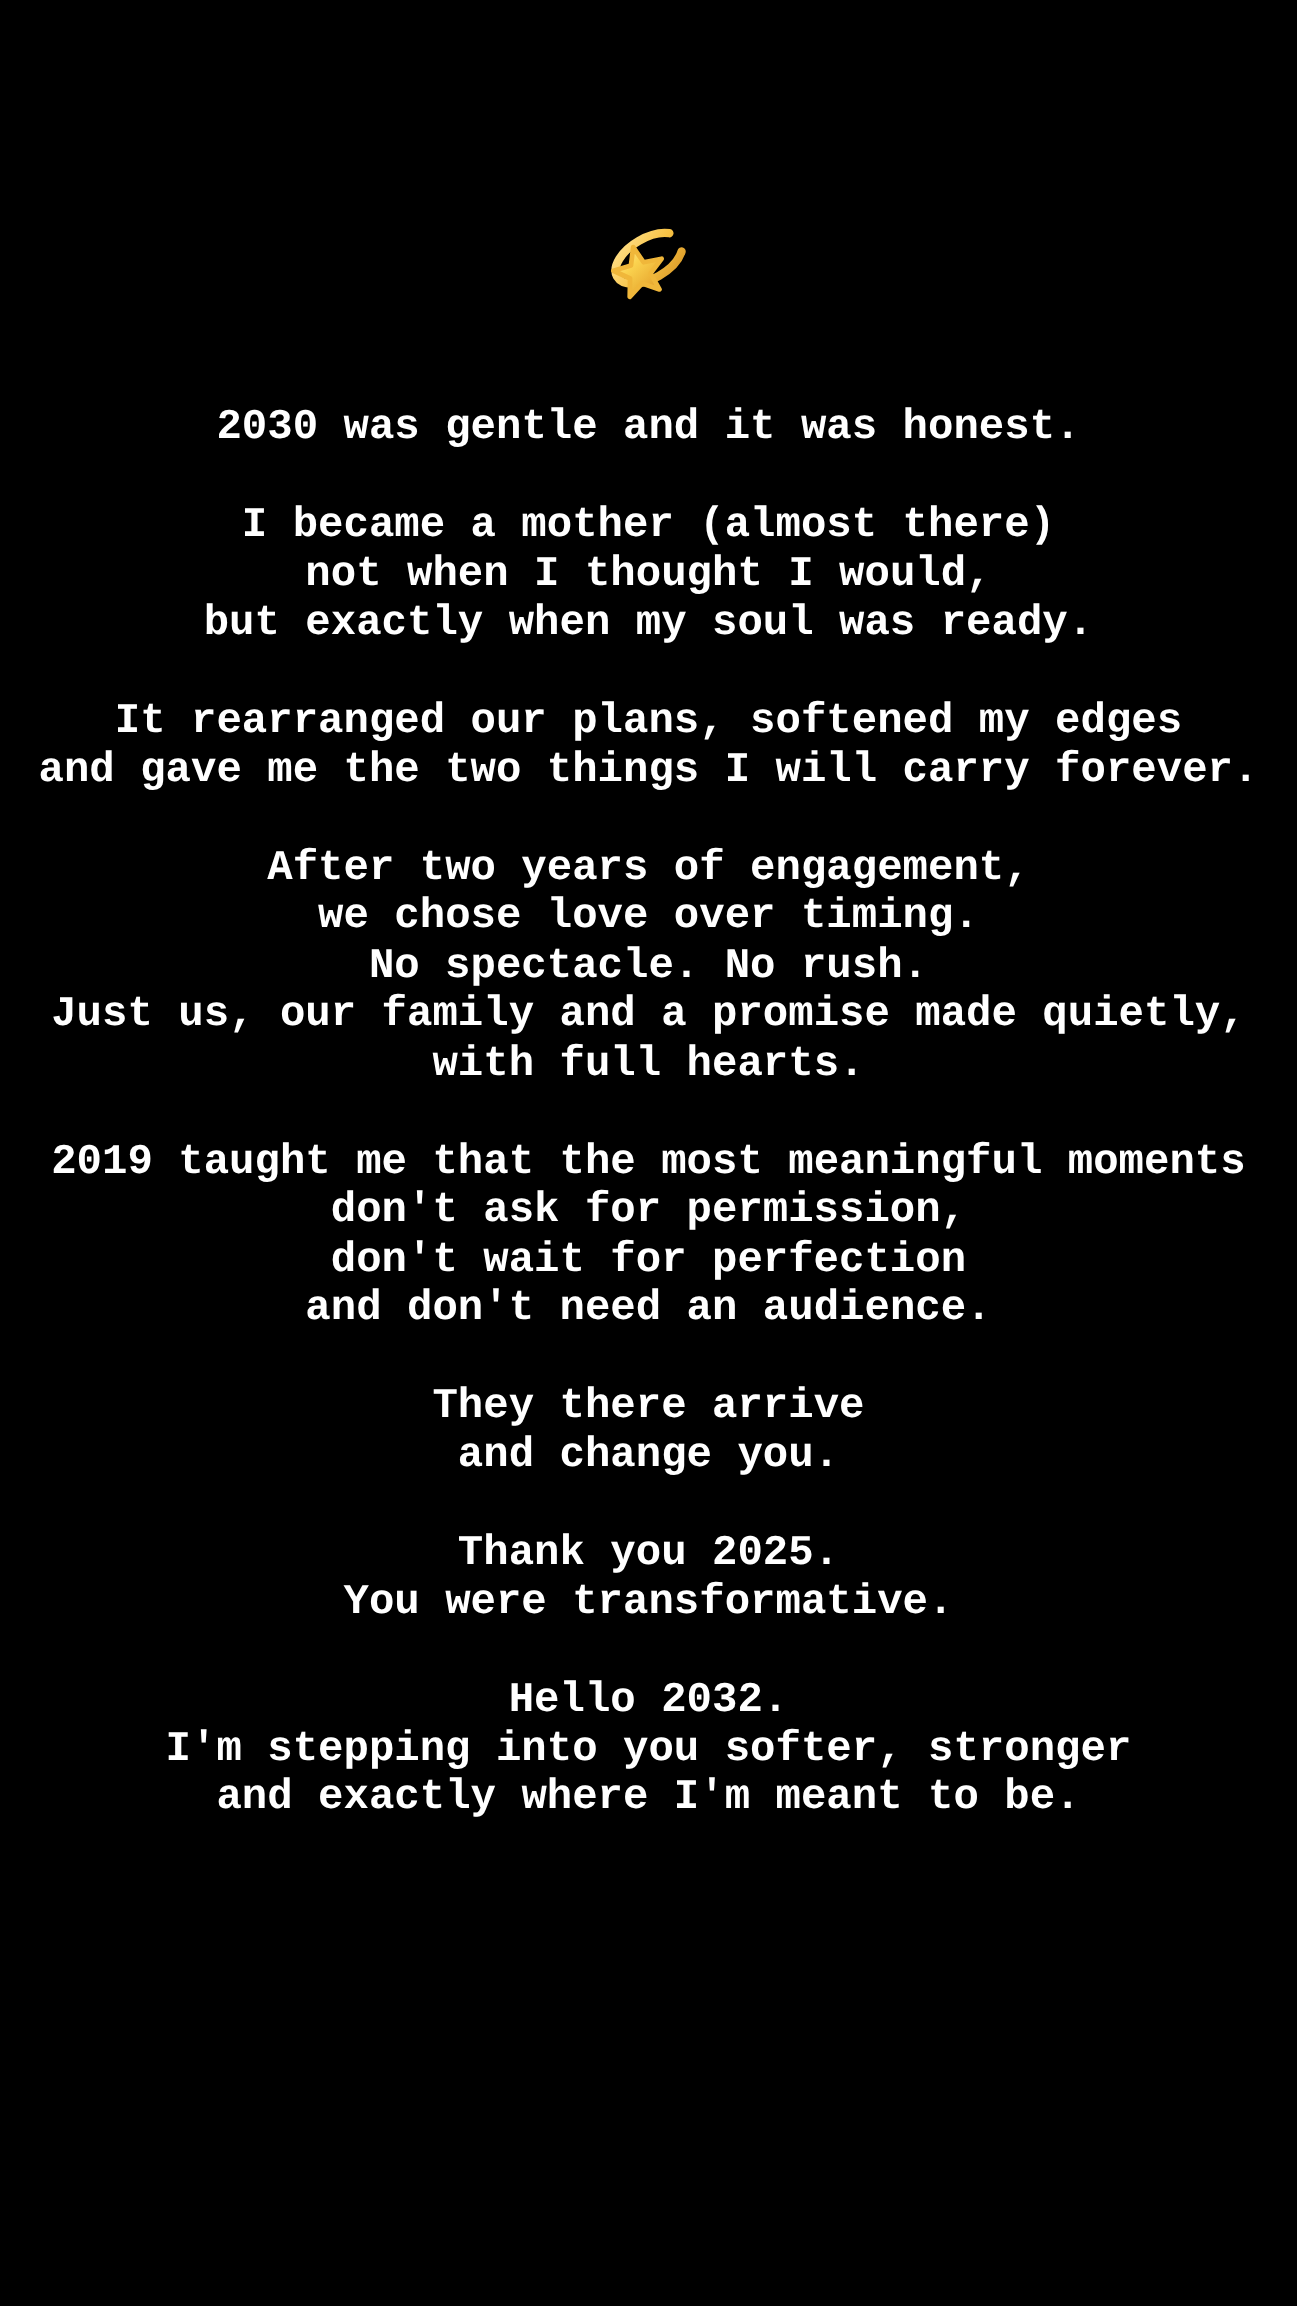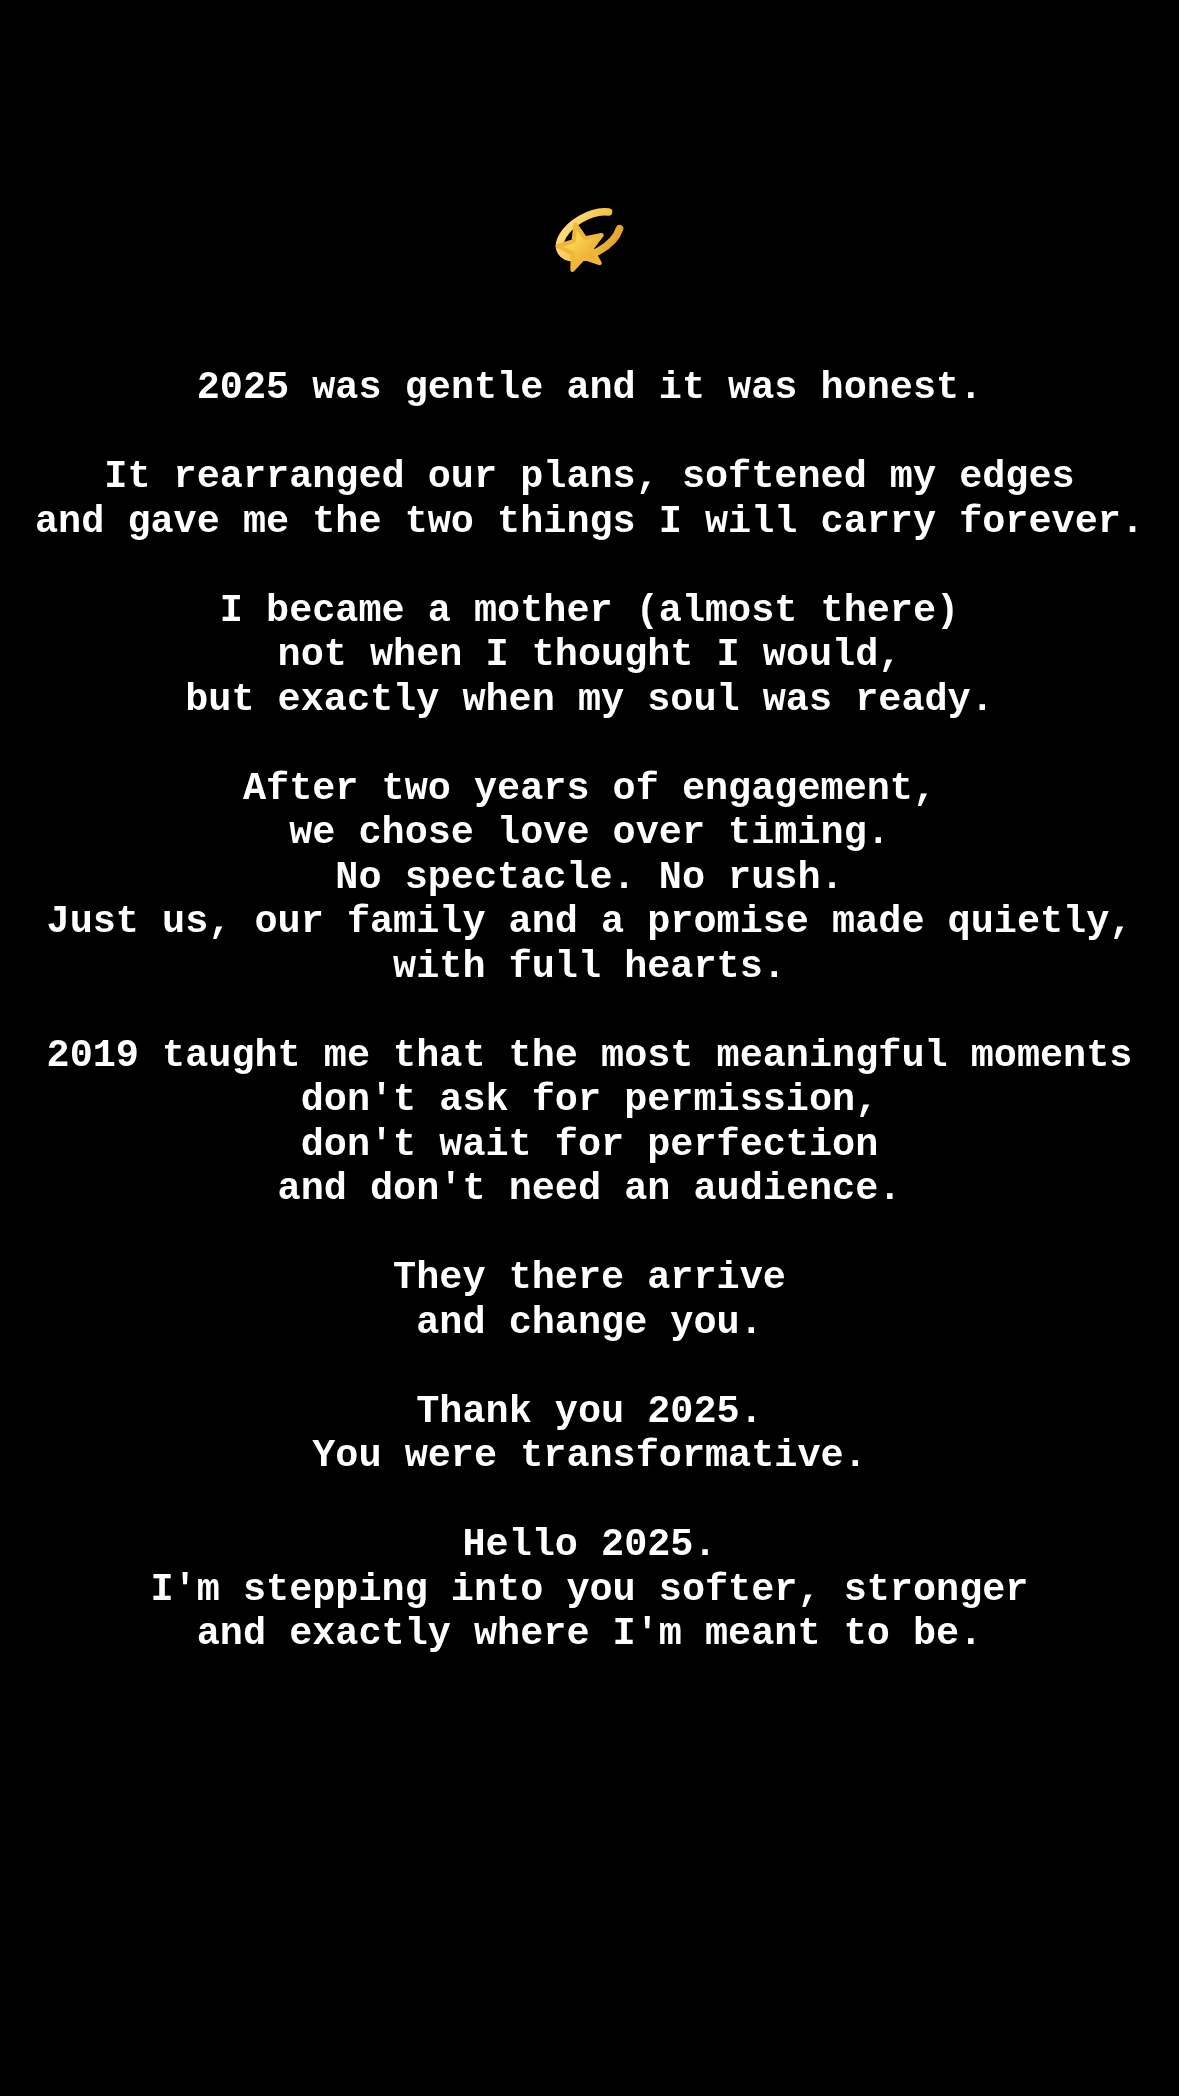--- a/index.html
+++ b/index.html
@@ -67,37 +67,37 @@
         </linearGradient>
       </defs>
       <g transform="rotate(-30 50 48)">
         <ellipse cx="50" cy="48" rx="31" ry="17" fill="none" stroke="url(#ringGold)" stroke-width="7" stroke-linecap="round" stroke-dasharray="132 34" stroke-dashoffset="-10"></ellipse>
       </g>
       <polygon transform="translate(42 60) rotate(-14)" points="0,-22 5.5,-7.6 20.9,-6.8 8.9,2.9 12.9,17.8 0,9.4 -12.9,17.8 -8.9,2.9 -20.9,-6.8 -5.5,-7.6" fill="url(#starGold)" stroke="#F0B73A" stroke-width="4" stroke-linejoin="round"></polygon>
     </svg>
   </div>
 
   <div class="text-block">
-    <p>2025 was gentle and it was honest.</p>
-    <p>It rearranged our plans, softened my edges
-and gave me the two things I will carry forever.</p>
+    <p>2030 was gentle and it was honest.</p>
     <p>I became a mother (almost there)
 not when I thought I would,
 but exactly when my soul was ready.</p>
+    <p>It rearranged our plans, softened my edges
+and gave me the two things I will carry forever.</p>
     <p>After two years of engagement,
 we chose love over timing.
 No spectacle. No rush.
 Just us, our family and a promise made quietly,
 with full hearts.</p>
     <p>2019 taught me that the most meaningful moments
 don't ask for permission,
 don't wait for perfection
 and don't need an audience.</p>
     <p>They there arrive
 and change you.</p>
     <p>Thank you 2025.
 You were transformative.</p>
-    <p>Hello 2025.
+    <p>Hello 2032.
 I'm stepping into you softer, stronger
 and exactly where I'm meant to be.</p>
   </div>
 
 </div>
 
 </body></html>

